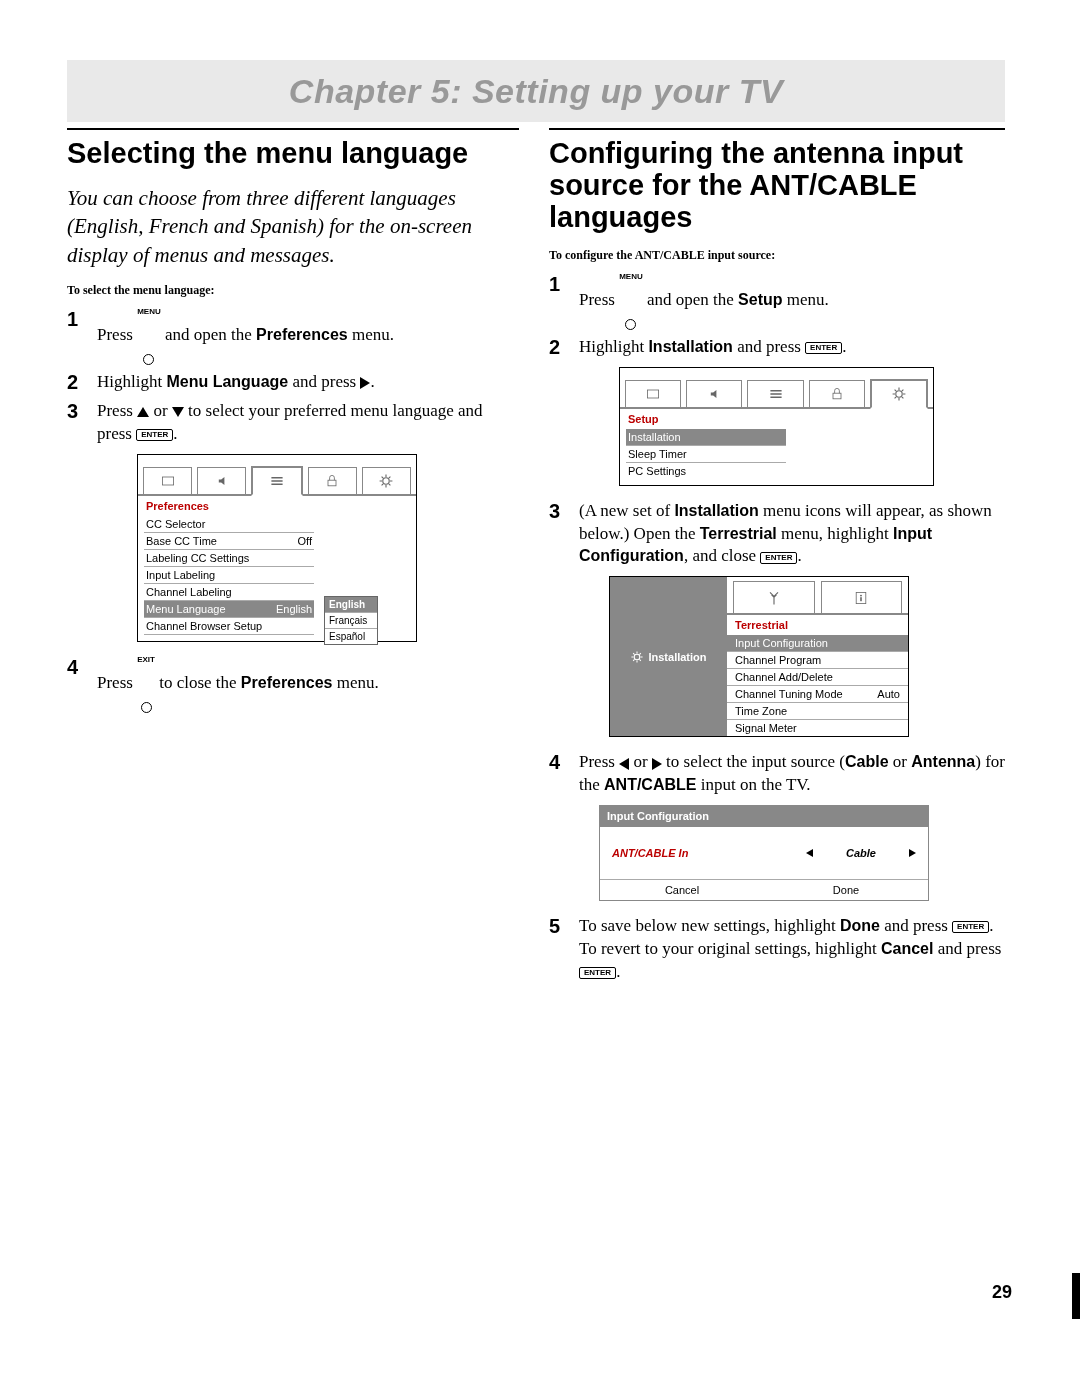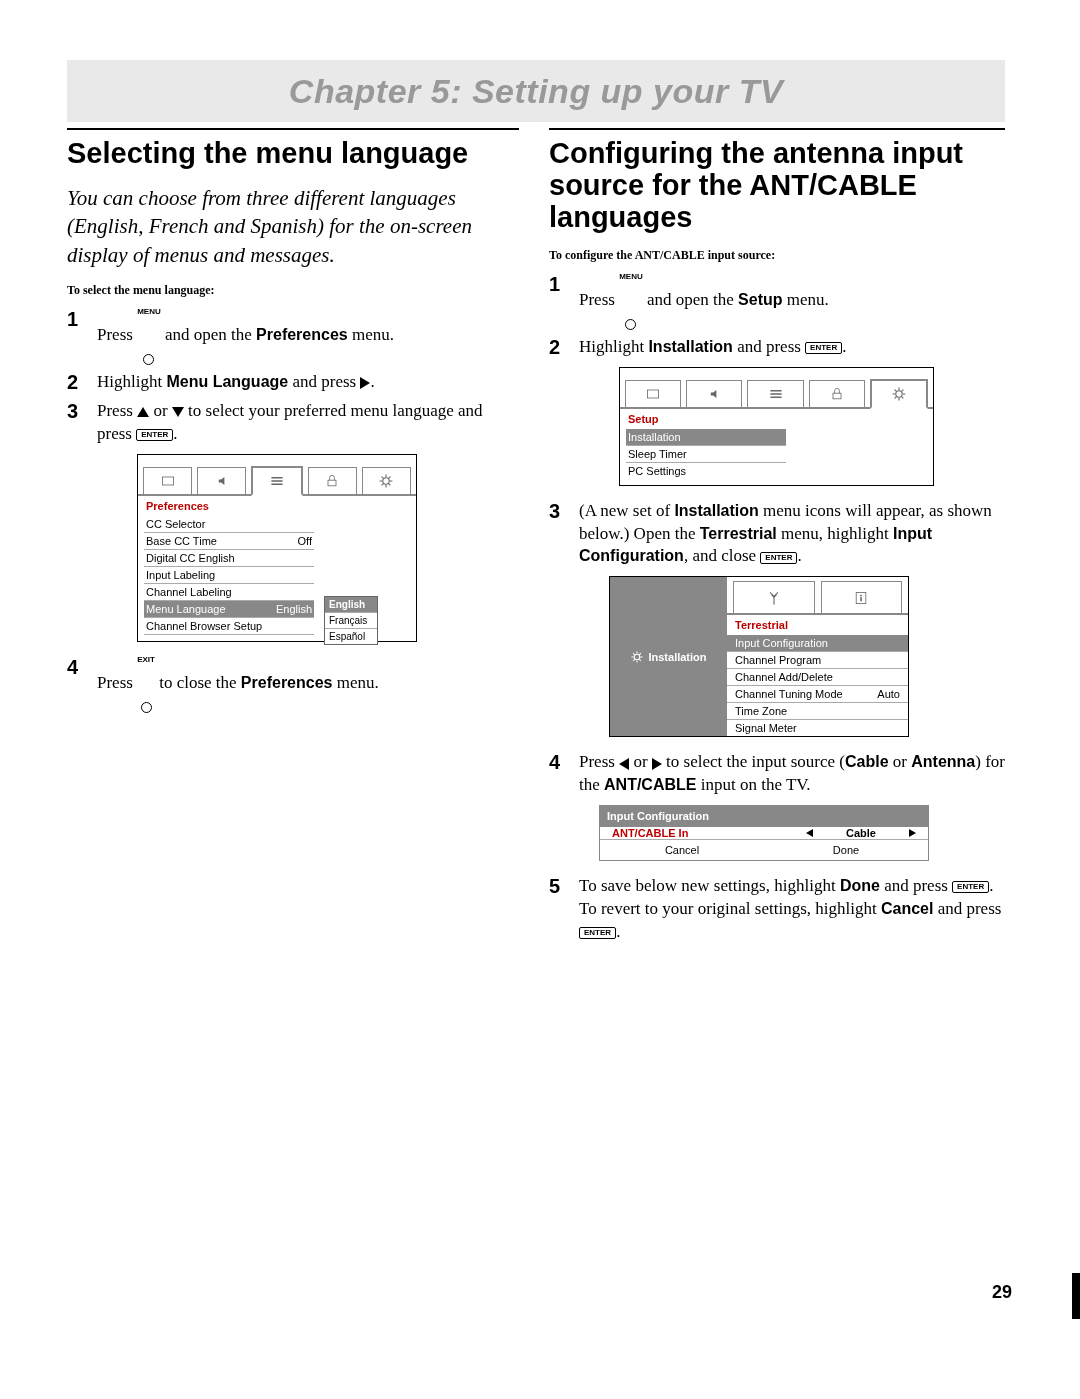--- a/index.html
+++ b/index.html
@@ -111,22 +111,23 @@
   .osd-install .rrow.sel{background:#888;color:#fff;}
   .osd-install .rrow:last-child{border-bottom:none;}
 
   .osd-inconf{
     margin:8px 0 14px 50px;width:330px;
     font-family:Arial,Helvetica,sans-serif;font-size:11px;box-sizing:border-box;
   }
   .osd-inconf .titlebar{background:#888;color:#fff;font-weight:bold;padding:5px 8px;}
   .osd-inconf .body{border:1px solid #888;border-top:none;}
   .osd-inconf .row1{
-    display:flex;align-items:center;padding:0 12px;color:#b00;font-weight:bold;
+    display:flex;align-items:center;padding:20px 12px;color:#b00;font-weight:bold;
     border-bottom:1px solid #aaa;
+    font-style:italic;
   }
   .osd-inconf .row1 .label{flex:1;}
   .osd-inconf .row1 .val{width:110px;text-align:center;color:#000;display:flex;align-items:center;justify-content:space-between;}
   .osd-inconf .row2{display:flex;padding:4px 0;}
   .osd-inconf .row2 .half{flex:1;text-align:center;}
 
   .page-num{
     position:absolute;right:68px;bottom:96px;
     font-family:Arial,Helvetica,sans-serif;font-weight:bold;font-size:18px;
   }
@@ -208,21 +209,21 @@
       <div class="menu-body" style="width:170px;">
         <div class="mrow">
             <span>CC Selector</span>
             <span></span>
           </div>
         <div class="mrow">
             <span>Base CC Time</span>
             <span>Off</span>
           </div>
         <div class="mrow">
-            <span>Digital CC English</span>
+            <span>Labeling CC Settings</span>
             <span></span>
           </div>
         <div class="mrow">
             <span>Input Labeling</span>
             <span></span>
           </div>
         <div class="mrow">
             <span>Channel Labeling</span>
             <span></span>
           </div>

